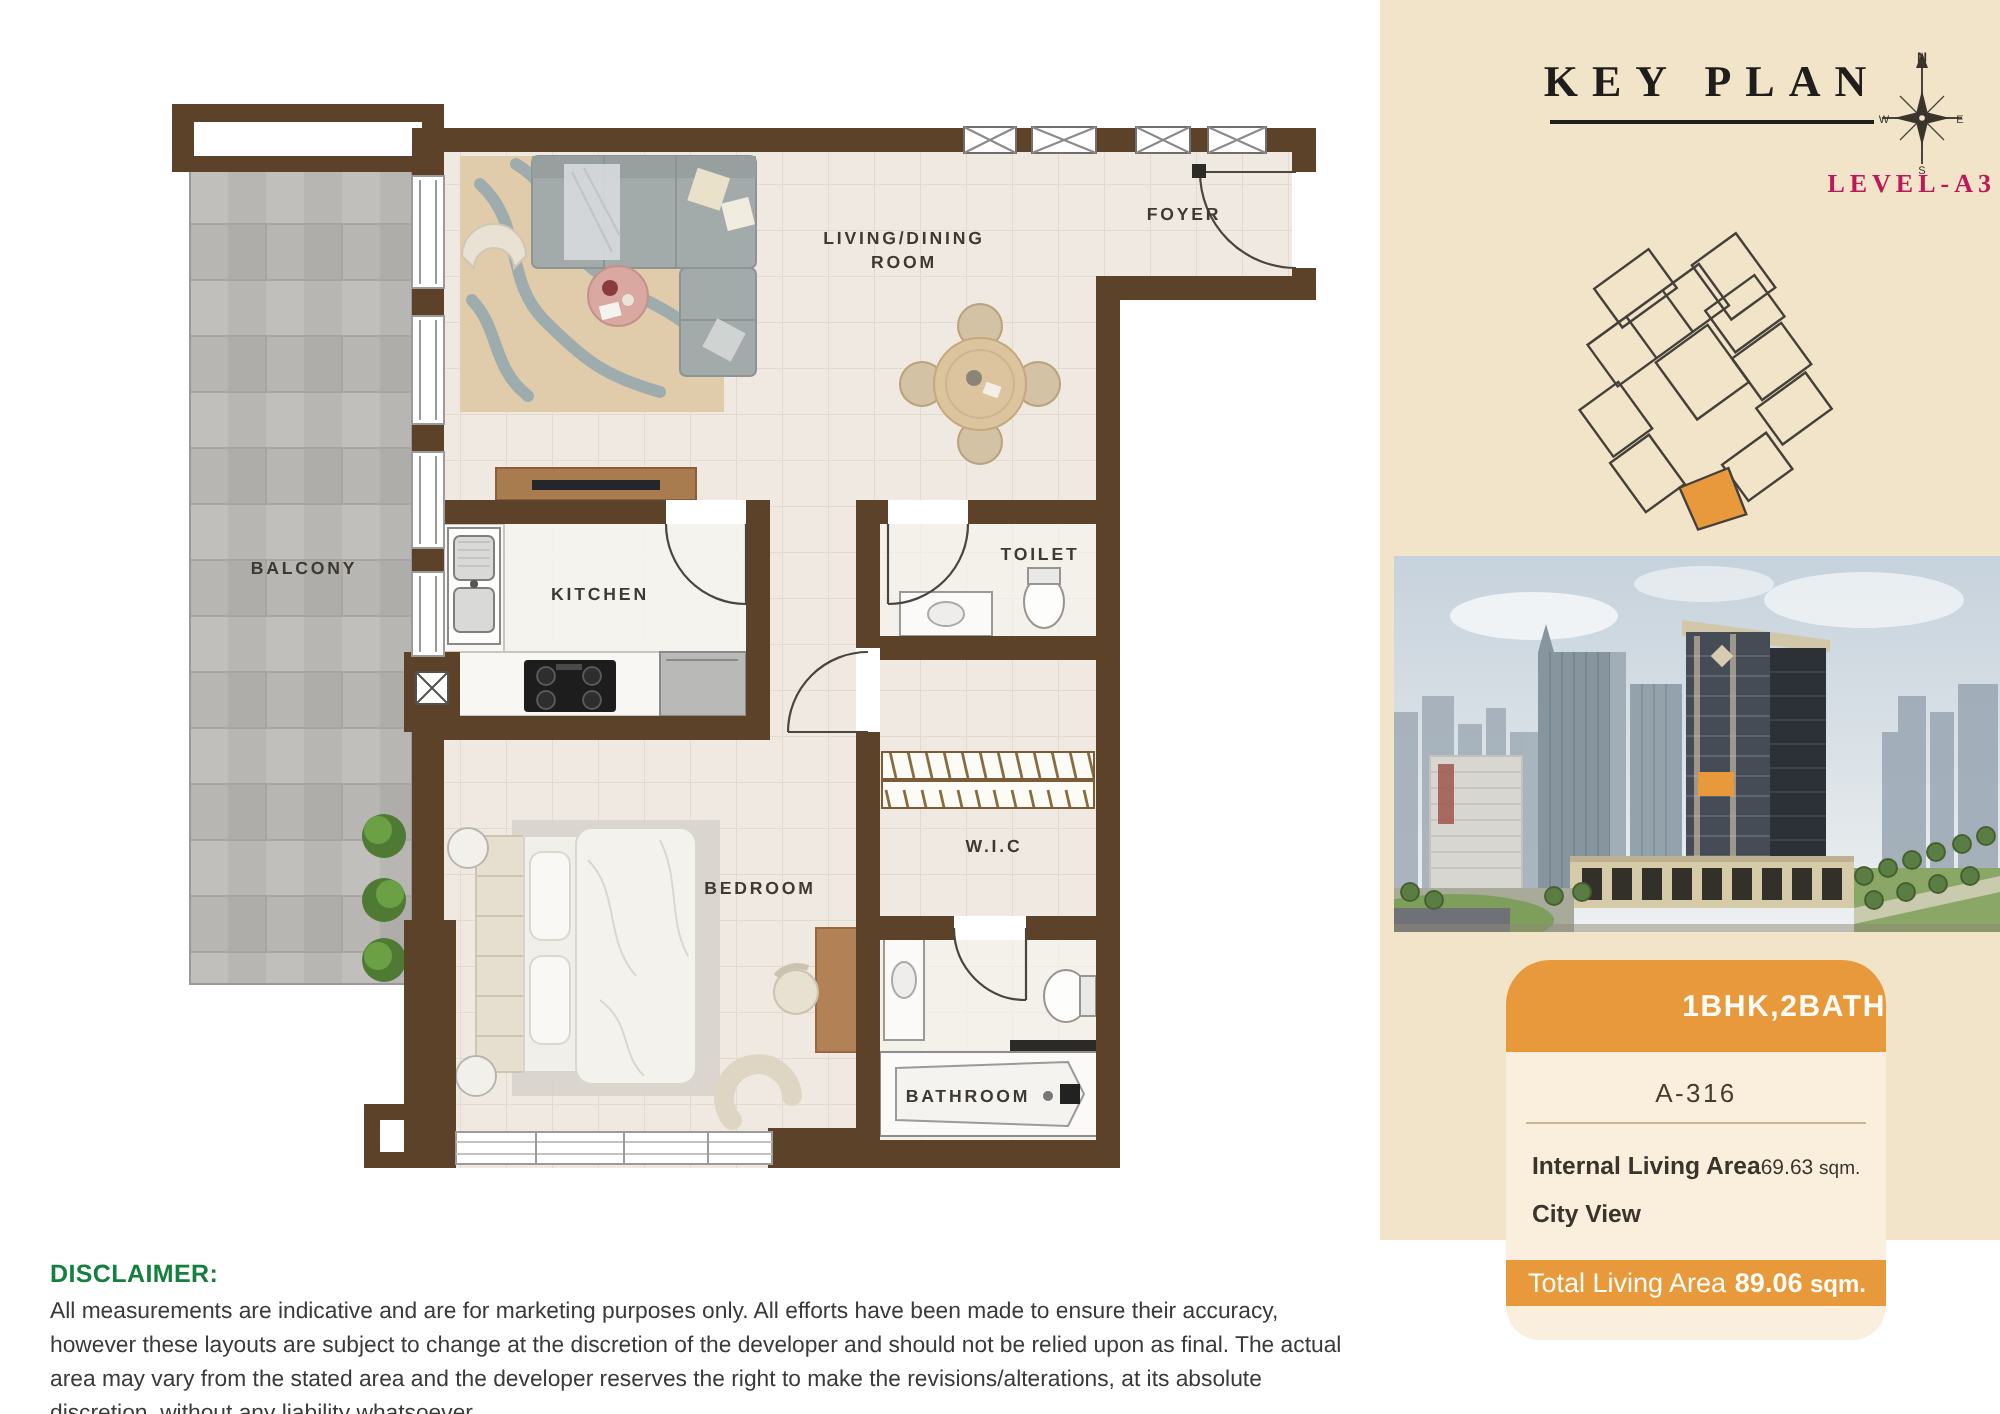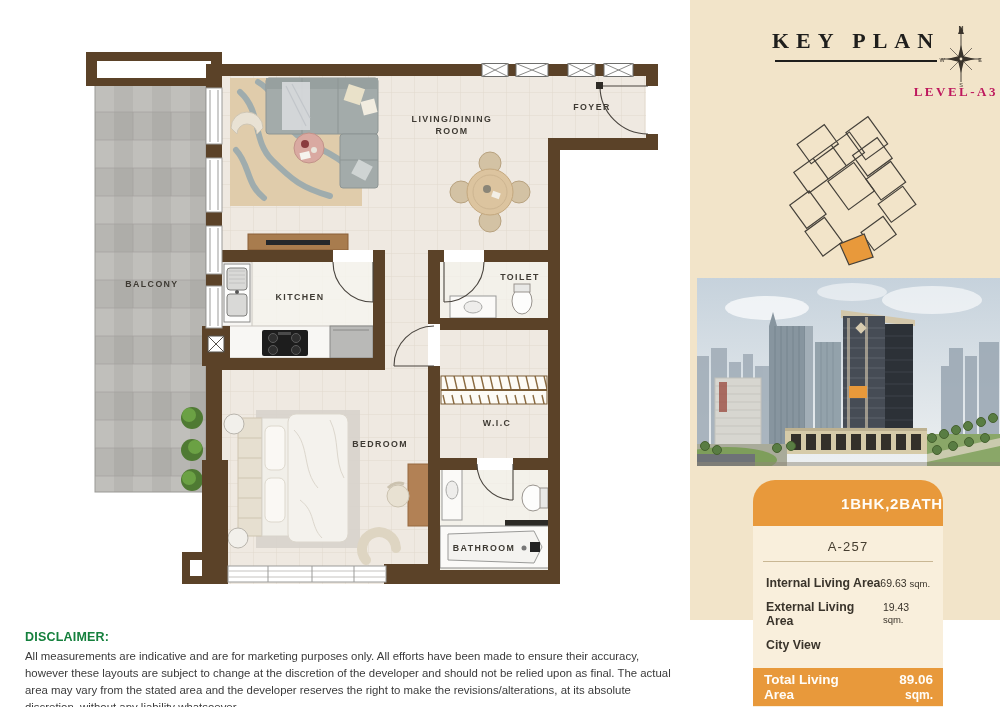--- a/index.html
+++ b/index.html
@@ -32,21 +32,21 @@
   .card-body{background:#f9efdc;padding-top:13px;}
   .unit-no{text-align:center;font-size:13px;letter-spacing:1.2px;color:#453d2f;}
   .card-divider{margin:7px 10px 0 10px;border-bottom:1px solid #c9b794;}
   .card-rows{padding:14px 11px 6px 13px;}
   .card-row{display:flex;justify-content:flex-start;align-items:baseline;margin-bottom:10px;}
   .card-row .lbl{font-size:12.3px;font-weight:700;color:#3a342b;}
   .card-row .val{font-size:10.5px;color:#3a342b;}
   .card-row .u{font-size:9.5px;}
   .total-strip{background:#e8993b;color:#fffdf8;display:flex;justify-content:space-between;
                align-items:center;padding:4px 10px 4px 11px;}
-  .total-strip .tlbl{font-size:13.5px;font-weight:700;}
+  .total-strip .tlbl{font-size:13.5px;font-weight:400;}
   .total-strip .tval{font-size:13.5px;font-weight:600;text-align:right;}
   .total-strip .u{font-size:12px;}
   .card-footer{height:17px;background:#f9efdc;border-radius:0 0 22px 22px;}
 </style>
 </head>
 <body>
 
 <div class="page">
 
   <div class="plan-area">
@@ -438,31 +438,26 @@
         </g>
         <rect x="0" y="184" width="303" height="4" fill="#8e8877" opacity="0.5"></rect>
       </g>
     </svg>
 
     <div class="info-card">
       <div class="card-header">
         <span>1BHK,2BATH</span>
       </div>
       <div class="card-body">
-        <div class="unit-no">A-257</div>
+        <div class="unit-no">A-316</div>
         <div class="card-divider"></div>
         <div class="card-rows">
           <div class="card-row">
             <span class="lbl">Internal Living Area</span>
             <span class="val"><span>69.63</span>
-              <span class="u">sqm.</span></span>
-          </div>
-          <div class="card-row">
-            <span class="lbl">External Living Area</span>
-            <span class="val"><span>19.43</span>
               <span class="u">sqm.</span></span>
           </div>
           <div class="card-row">
             <span class="lbl">City View</span>
             <span class="val"><span></span></span>
           </div>
         </div>
       </div>
       <div class="total-strip">
         <span class="tlbl">Total Living Area</span>

